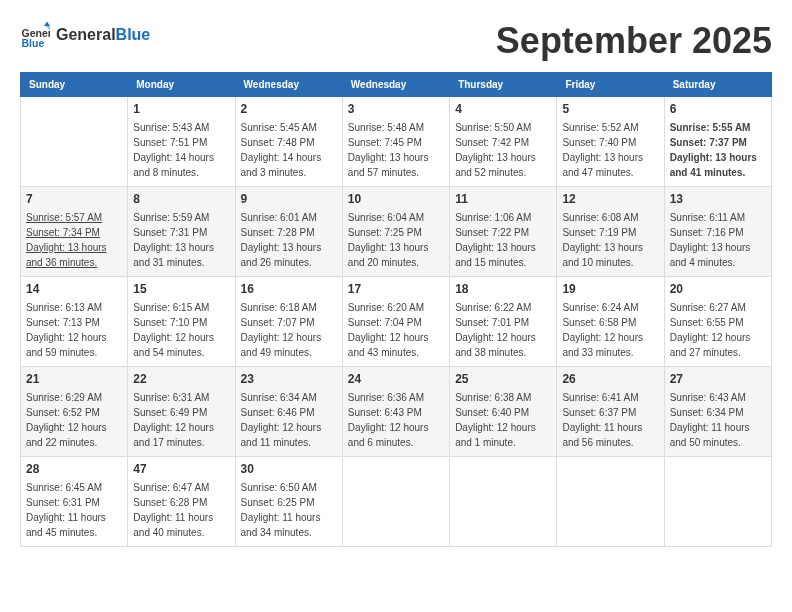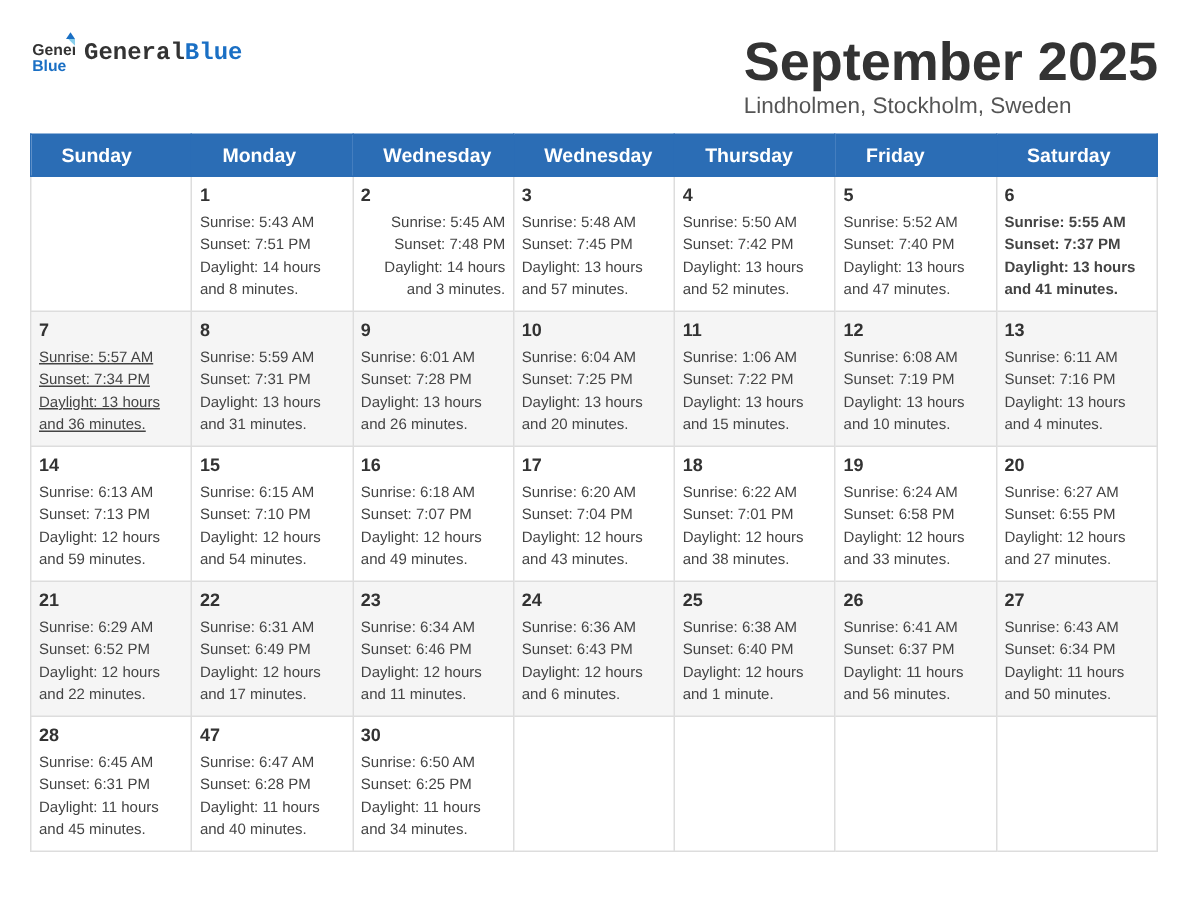--- a/index.html
+++ b/index.html
@@ -19,21 +19,21 @@
     .logo {
       display: flex;
       align-items: center;
       gap: 6px;
     }
     .logo-icon {
       width: 30px;
       height: 30px;
     }
     .title-block {
-      text-align: left;
+      text-align: center;
       margin-left: 20px;
     }
     .month-title {
       font-size: 36px;
       font-weight: bold;
       color: #333;
     }
     .location {
       font-size: 15px;
       color: #555;
@@ -41,23 +41,23 @@
     table {
       width: 100%;
       border-collapse: collapse;
       table-layout: fixed;
     }
     thead tr {
       background-color: #2b6db5;
     }
     thead th {
       color: #fff;
-      font-size: 13px;
+      font-size: 10px;
       font-weight: bold;
-      padding: 6px 20px;
+      padding: 6px 8px;
       text-align: left;
       border: 1px solid #2b6db5;
     }
     tbody tr {
       height: 90px;
     }
     tbody tr:nth-child(odd) {
       background-color: #fff;
     }
     tbody tr:nth-child(even) {
@@ -87,26 +87,25 @@
 
 <div class="header">
   <div class="logo">
     <svg class="logo-icon" viewBox="0 0 40 40">
       <text x="2" y="22" font-size="14" font-weight="bold" fill="#333">General</text>
       <text x="2" y="36" font-size="14" font-weight="bold" fill="#1a6fc4">Blue</text>
       <polygon points="32,8 40,8 36,2" fill="#1a6fc4"></polygon>
       <polygon points="34,8 40,8 40,14" fill="#87ceeb"></polygon>
     </svg>
     <div>
-      <div style="font-weight:bold;font-size:16px;color:#333;font-family:Liberation Mono, monospace;">General<span style="color:#1a6fc4;">Blue</span></div>
+      <div style="font-weight:bold;font-size:16px;color:#333;">General<span style="color:#1a6fc4;">Blue</span></div>
     </div>
   </div>
   <div class="title-block">
     <div class="month-title">September 2025</div>
-    <div class="location">Lindholmen, Stockholm, Sweden</div>
   </div>
 </div>
 
 <table>
   <thead>
     <tr>
     <th>Sunday</th>
         <th>Monday</th>
         <th>Wednesday</th>
         <th>Wednesday</th>
@@ -120,21 +119,21 @@
         <td></td>
         <td>
           <div class="day-num">1</div>
           <div class="cell-info" style="white-space: pre-line;">Sunrise: 5:43 AM
 Sunset: 7:51 PM
 Daylight: 14 hours
 and 8 minutes.</div>
         </td>
         <td>
           <div class="day-num">2</div>
-          <div class="cell-info" style="white-space: pre-line; text-align: right;">Sunrise: 5:45 AM
+          <div class="cell-info" style="white-space: pre-line;">Sunrise: 5:45 AM
 Sunset: 7:48 PM
 Daylight: 14 hours
 and 3 minutes.</div>
         </td>
         <td>
           <div class="day-num">3</div>
           <div class="cell-info" style="white-space: pre-line;">Sunrise: 5:48 AM
 Sunset: 7:45 PM
 Daylight: 13 hours
 and 57 minutes.</div>

